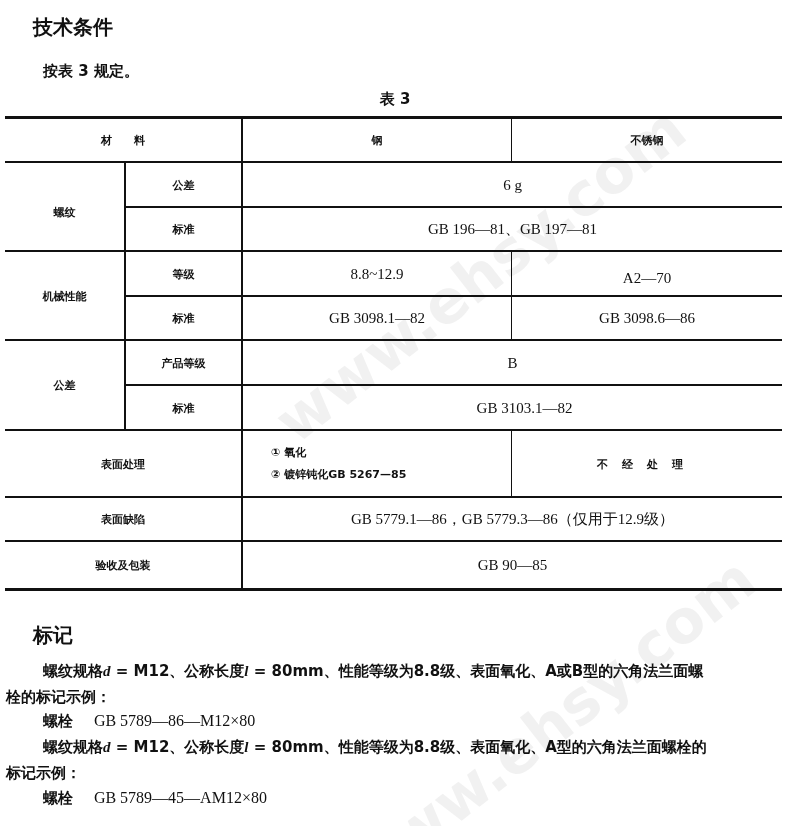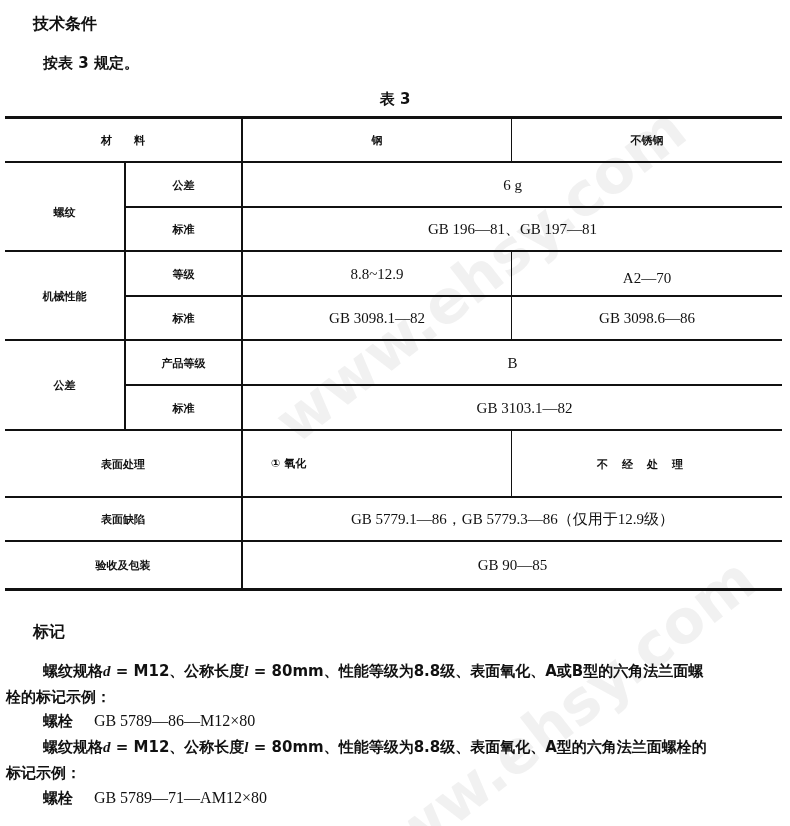--- a/index.html
+++ b/index.html
@@ -2,21 +2,21 @@
 <html><head>
 <meta charset="utf-8">
 <style>
   html, body { margin: 0; padding: 0; }
   body {
     width: 790px; height: 826px; position: relative; overflow: hidden;
     background: #ffffff; color: #111;
     font-family: "DejaVu Serif", "Liberation Serif", serif;
   }
   .heading {
-    position: absolute; font-weight: bold; font-size: 16px;
+    position: absolute; font-weight: bold; font-size: 20px;
     font-family: "DejaVu Sans", "Liberation Sans", sans-serif;
   }
   .para {
     position: absolute; font-size: 15px; font-weight: bold;
     font-family: "DejaVu Sans", "Liberation Sans", sans-serif;
   }
   .caption {
     position: absolute; left: 0; width: 790px; top: 90px; text-align: center;
     font-size: 15px; font-weight: bold;
     font-family: "DejaVu Sans", "Liberation Sans", sans-serif;
@@ -45,21 +45,21 @@
   .mark-line .ser { font-family: "Liberation Serif", "DejaVu Serif", serif; font-weight: normal; font-size: 16px; }
   .mark-line i { font-family: "Liberation Serif", serif; font-style: italic; font-weight: bold; }
 </style>
 </head>
 <body>
 
 <div class="watermark" style="left:230px; top:240px;">www.ehsy.com</div>
 <div class="watermark" style="left:300px; top:690px;">www.ehsy.com</div>
 
 <div class="heading" style="left:33px; top:14px;">技术条件</div>
-<div class="para" style="left:43px; top:54px;">按表 3 规定。</div>
+<div class="para" style="left:43px; top:62px;">按表 3 规定。</div>
 
 <div class="caption">表 3</div>
 
 <div>
 
   <div class="hline" style="left:5px; top:116px; width:777px; height:3px;"></div>
   <div class="hline" style="left:5px; top:161px; width:777px; height:2px;"></div>
   <div class="hline" style="left:124px; top:206px; width:658px; height:2px;"></div>
   <div class="hline" style="left:5px; top:250px; width:777px; height:2px;"></div>
   <div class="hline" style="left:124px; top:295px; width:658px; height:2px;"></div>
@@ -96,20 +96,21 @@
 
   <div class="cell cjk" style="left:5px; top:341px; width:119px; height:89px;">公差</div>
   <div class="cell cjk" style="left:126px; top:341px; width:115px; height:44px;">产品等级</div>
   <div class="cell num" style="left:243px; top:341px; width:539px; height:44px;">B</div>
   <div class="cell cjk" style="left:126px; top:386px; width:115px; height:44px;">标准</div>
   <div class="cell num" style="left:243px; top:386px; width:539px; height:44px;padding-left:12px;">GB 3103.1—82</div>
 
   <div class="cell cjk" style="left:5px; top:431px; width:236px; height:66px;">表面处理</div>
   <div class="cell left-block" style="left:243px; top:431px; width:268px; height:66px;">
     <div class="cjk">① 氧化</div>
+    <div class="cjk">② 镀锌钝化GB 5267—85</div>
   </div>
   <div class="cell cjk spaced" style="left:512px; top:431px; width:270px; height:66px;">不经处理</div>
 
   <div class="cell cjk" style="left:5px; top:498px; width:236px; height:43px;">表面缺陷</div>
   <div class="cell num" style="left:243px; top:498px; width:539px; height:43px;">GB 5779.1—86，GB 5779.3—86（仅用于12.9级）</div>
 
   <div class="cell cjk" style="left:5px; top:542px; width:236px; height:46px;text-align:center;">验收及包装</div>
   <div class="cell num" style="left:243px; top:542px; width:539px; height:46px;">GB 90—85</div>
 </div>
 
@@ -121,14 +122,14 @@
 <div class="mark-line" style="left:6px; top:688px;font-family:Liberation Mono, monospace;">栓的标记示例：</div>
 <div class="mark-line" style="left:43px; top:712px;">
   <span>螺栓</span>&nbsp;&nbsp;&nbsp;&nbsp;<span class="ser">GB 5789—86—M12×80</span>
 </div>
 
 <div class="mark-line" style="left:43px; top:738px;">
   <span>螺纹规格</span><i>d</i><span> = M12、公称长度</span><i>l</i><span> = 80mm、性能等级为8.8级、表面氧化、A型的六角法兰面螺栓的</span>
 </div>
 <div class="mark-line" style="left:6px; top:764px;">标记示例：</div>
 <div class="mark-line" style="left:43px; top:789px;">
-  <span>螺栓</span>&nbsp;&nbsp;&nbsp;&nbsp;<span class="ser">GB 5789—71—AM12×80</span>
+  <span>螺栓</span>&nbsp;&nbsp;&nbsp;&nbsp;<span class="ser">GB 5789—45—AM12×80</span>
 </div>
 
 </body></html>

